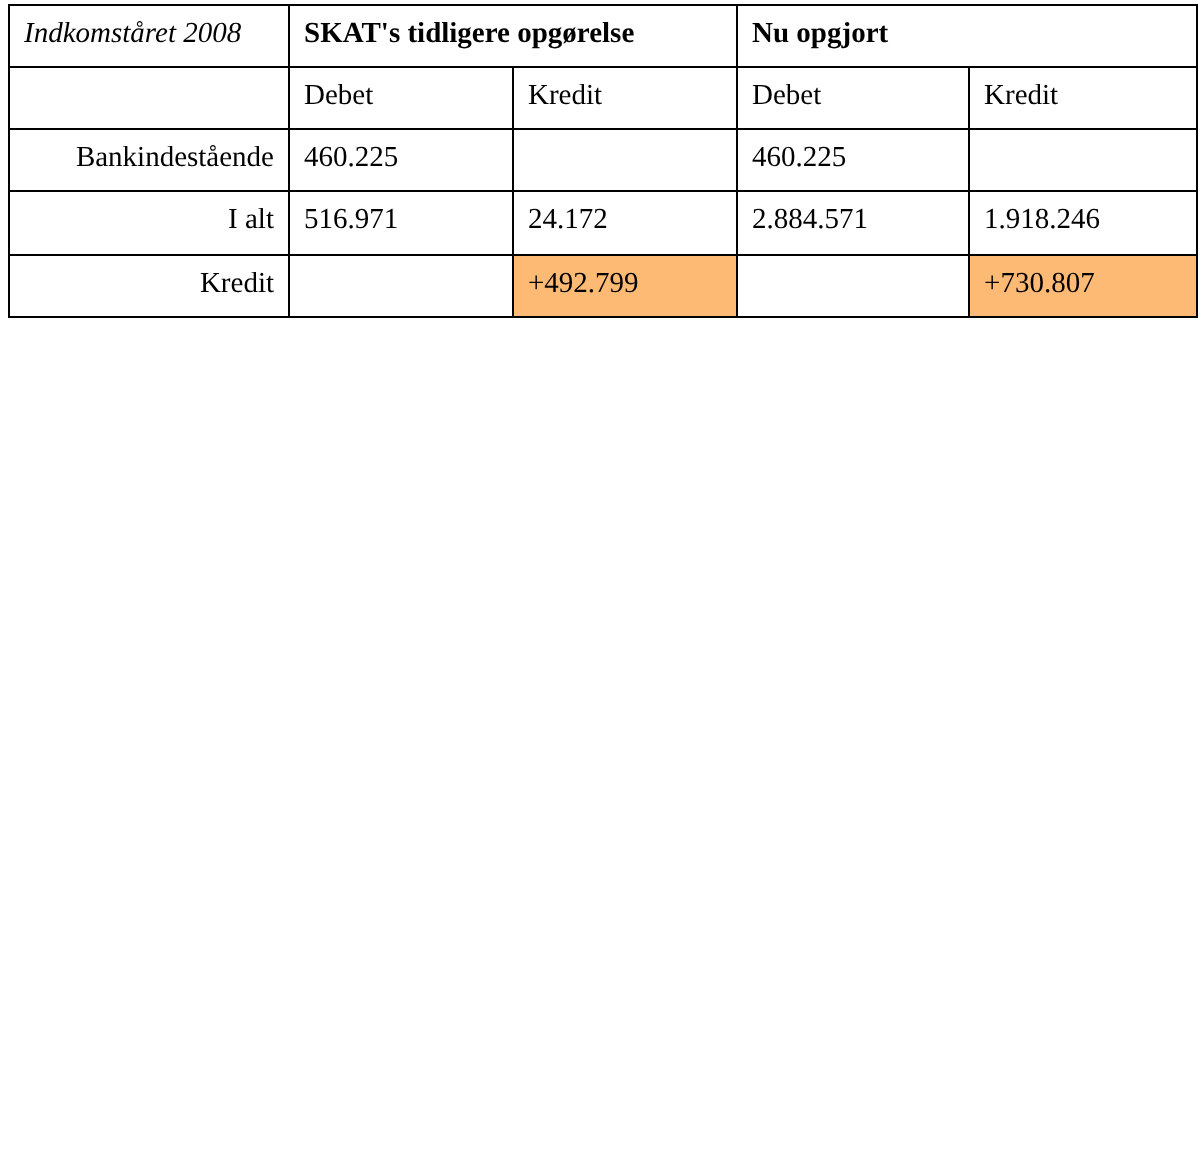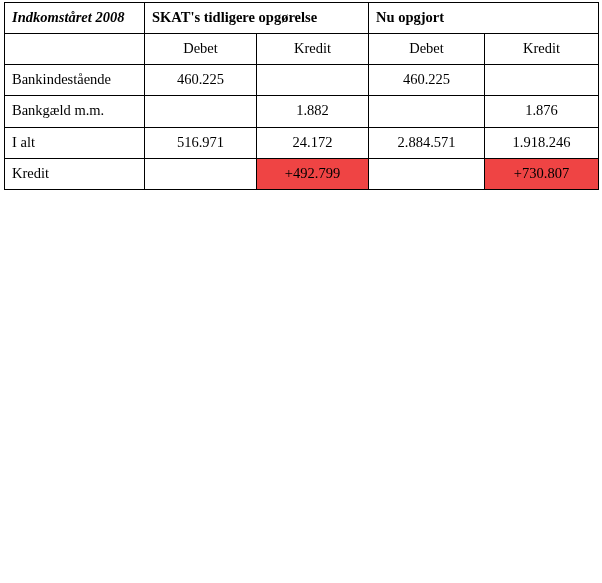--- a/index.html
+++ b/index.html
@@ -38,41 +38,41 @@
   }
   
   col.c-label { width: 140px; }
   col.c-prev-debit { width: 112px; }
   col.c-prev-credit { width: 112px; }
   col.c-new-debit { width: 116px; }
   col.c-new-credit { width: 114px; }
 
   .hdr-year {
     font-style: italic;
-    font-weight: bold;
+    font-weight: normal;
   }
   .hdr-span {
     font-style: normal;
     font-weight: bold;
   }
   .num {
-    text-align: center;
+    text-align: left;
     padding-right: 9px;
   }
   .sub {
-    text-align: center;
+    text-align: left;
   }
   .row-head td { height: 56px; }
   .row-sub td { height: 30px; }
   .row-tall td { height: 44px; }
   .highlight {
-    background: #ef4444;
+    background: #fdba74;
   }
   .empty { }
-  td.label-cell { white-space: normal; }
+  td.label-cell { white-space: normal; text-align: right; }
 </style>
 </head>
 <body>
 
 <div class="sheet">
   <table class="ledger">
     <colgroup>
       <col class="c-label">
       <col class="c-prev-debit">
       <col class="c-prev-credit">
@@ -94,27 +94,20 @@
       </tr>
 
       <tr class="row-tall">
         <td class="label-cell">Bankindestående</td>
         <td class="num">460.225</td>
         <td class="num"></td>
         <td class="num">460.225</td>
         <td class="num"></td>
       </tr>
 
-      <tr class="row-sub">
-        <td class="label-cell">Bankgæld m.m.</td>
-        <td class="num"></td>
-        <td class="num">1.882</td>
-        <td class="num"></td>
-        <td class="num">1.876</td>
-      </tr>
 
 
 
 
 
       <tr class="row-sub">
         <td class="label-cell">I alt</td>
         <td class="num">516.971</td>
         <td class="num">24.172</td>
         <td class="num">2.884.571</td>

